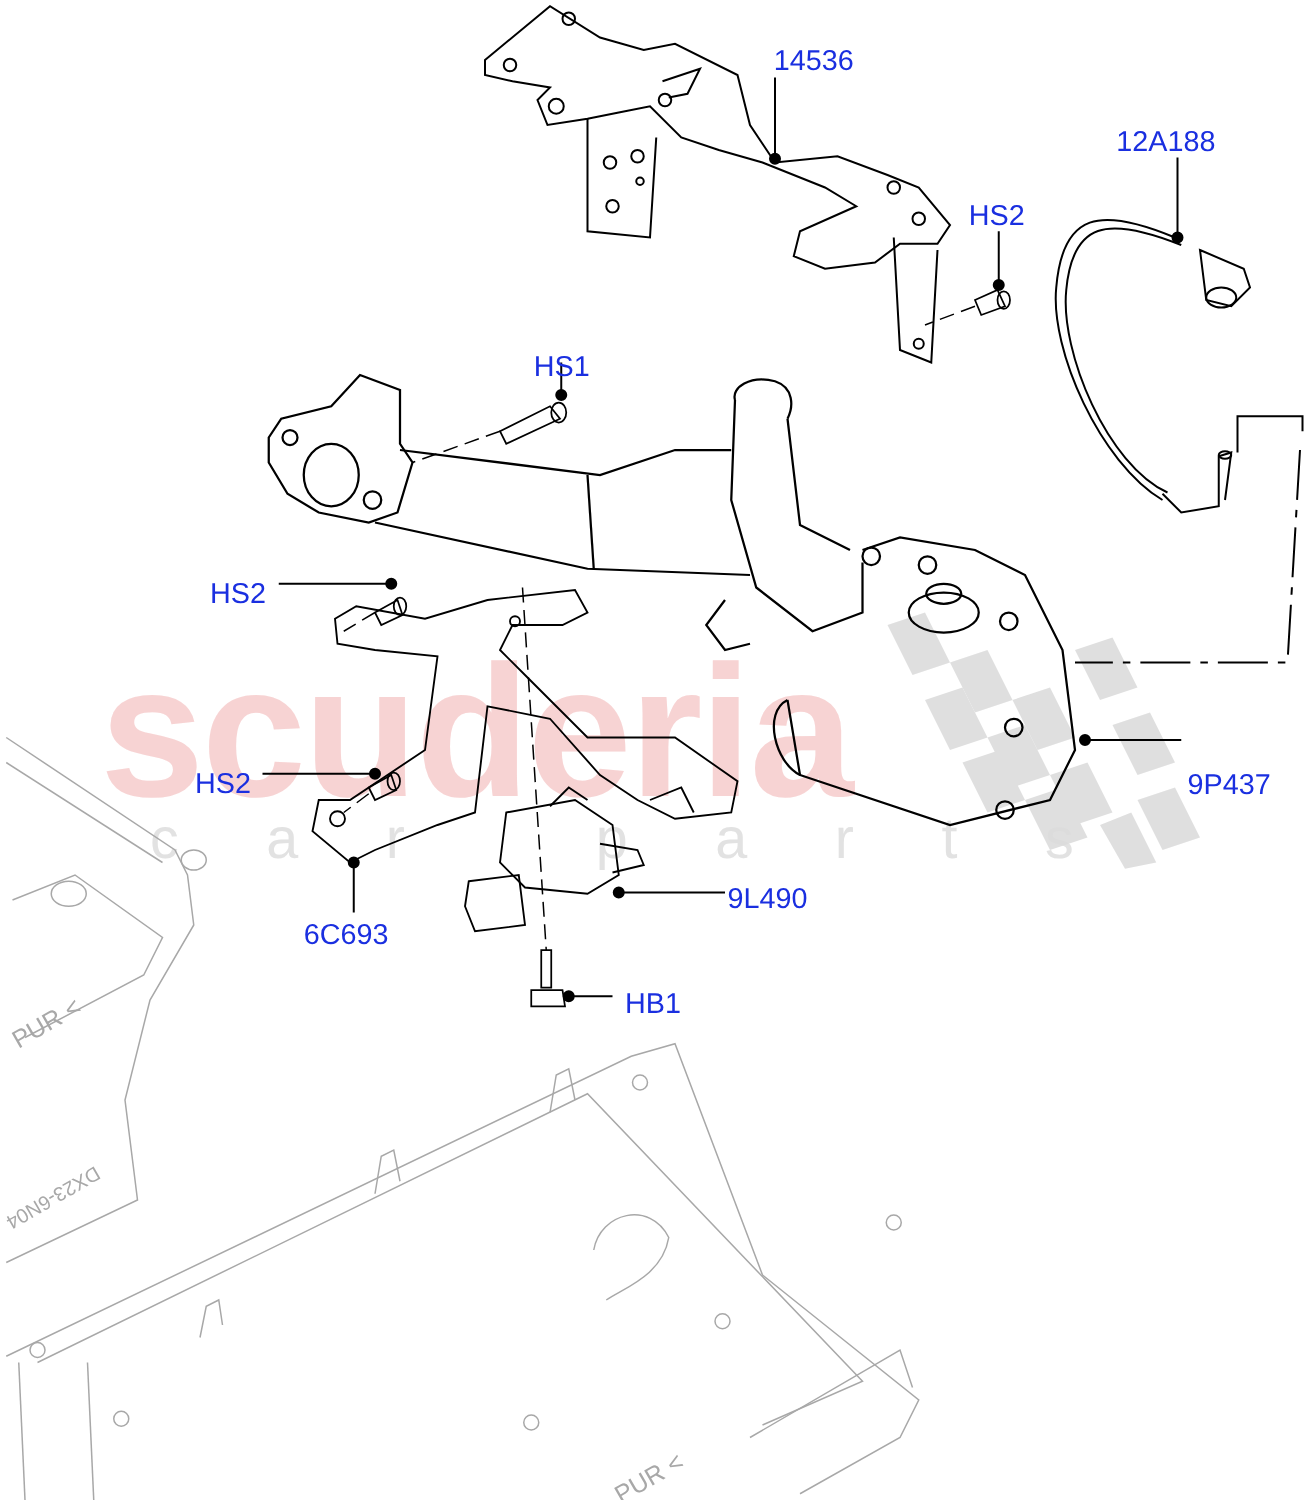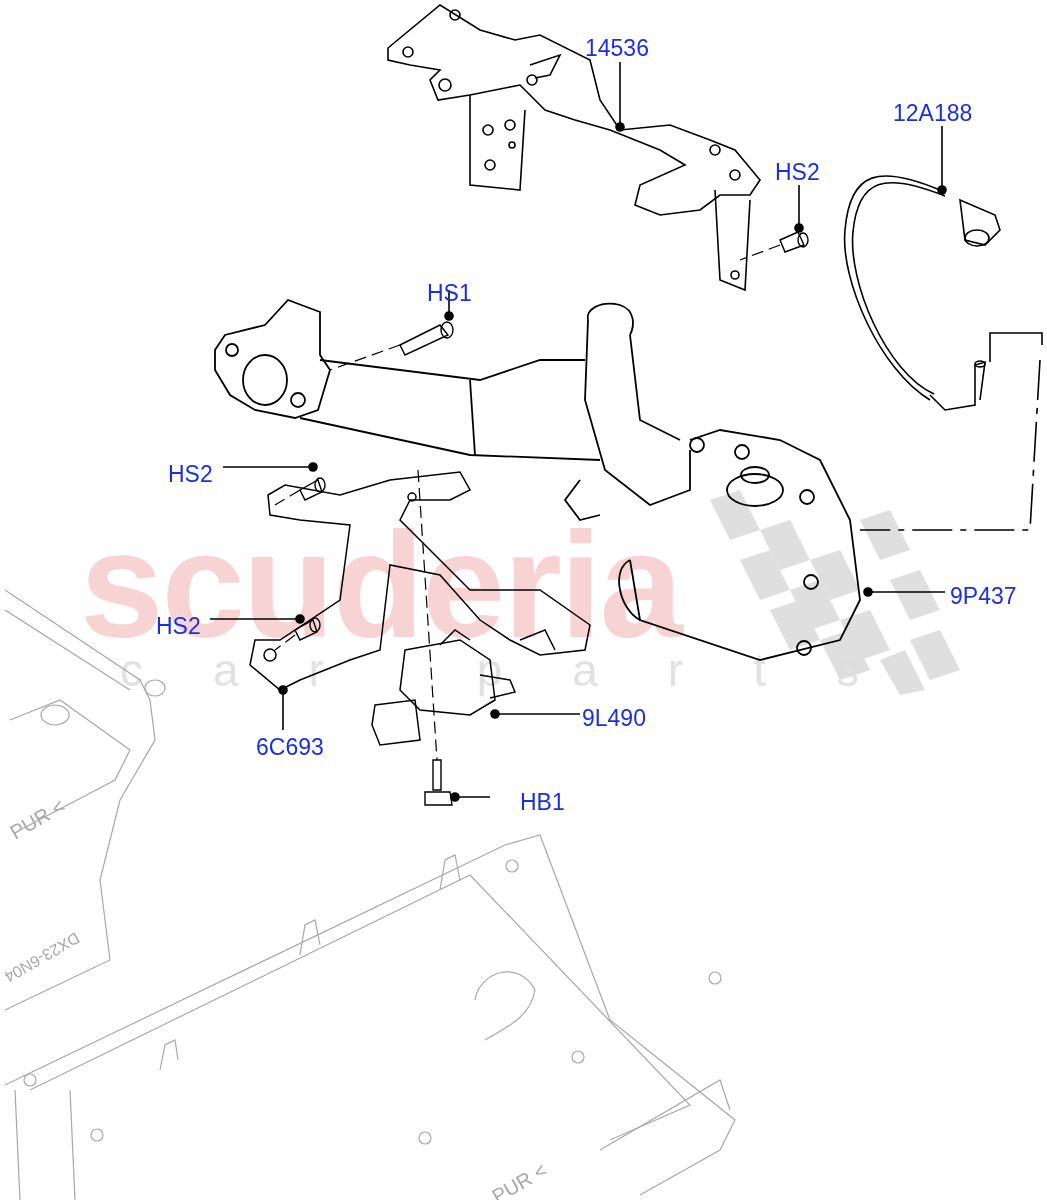--- a/index.html
+++ b/index.html
@@ -168,22 +168,22 @@
       <circle cx="495" cy="714" r="4"></circle>
     <line x1="455" y1="797" x2="490" y2="797"></line>
       <circle cx="455" cy="797" r="4"></circle>
   </g>
 </svg>
 
 <div class="stamp" style="left:8px;top:808px;transform:rotate(-30deg);">PUR &lt;</div>
 <div class="stamp" style="left:0px;top:948px;transform:rotate(150deg);font-size:16px;">DX23-6N04</div>
 <div class="stamp" style="left:490px;top:1172px;transform:rotate(-30deg);">PUR &lt;</div>
 
-<div class="callout" style="left:585px;top:36px;">14536</div>
+<div class="callout" style="left:619px;top:36px;">14536</div>
 <div class="callout" style="left:893px;top:101px;text-align:center;">12A188</div>
 <div class="callout" style="left:775px;top:160px;">HS2</div>
 <div class="callout" style="left:427px;top:281px;">HS1</div>
 <div class="callout" style="left:168px;top:462px;">HS2</div>
 <div class="callout" style="left:156px;top:614px;">HS2</div>
-<div class="callout" style="left:950px;top:584px;">9P437</div>
-<div class="callout" style="left:256px;top:735px;">6C693</div>
+<div class="callout" style="left:950px;top:615px;">9P437</div>
+<div class="callout" style="left:243px;top:735px;">6C693</div>
 <div class="callout" style="left:582px;top:706px;text-align:right;">9L490</div>
-<div class="callout" style="left:520px;top:790px;text-align:center;">HB1</div>
+<div class="callout" style="left:500px;top:790px;text-align:center;">HB1</div>
 
 </body></html>

